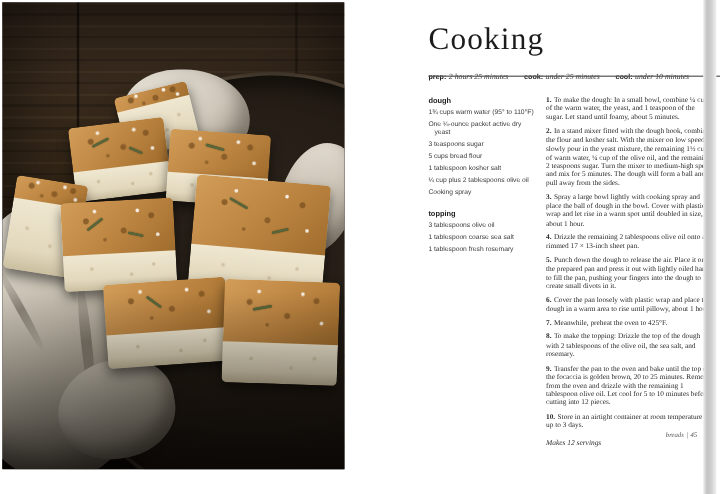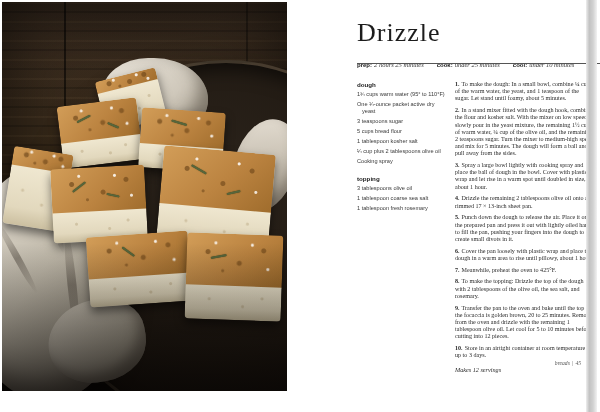--- a/index.html
+++ b/index.html
@@ -187,21 +187,21 @@
       <div class="face top"></div>
       <div class="face side"></div>
       <div class="sprig" style="left:24px;top:22px;width:16px;transform:rotate(-12deg);"></div>
     </div>
 
     <div class="vignette"></div>
   </div>
 
   <div class="page">
 
-    <div class="title">Drizzle</div>
+    <div class="title">Cooking</div>
 
     <div class="meta">
       <span>
         <span class="label">prep:</span><span class="value">2 hours 25 minutes</span>
       </span>
       <span>
         <span class="label">cook:</span><span class="value">under 25 minutes</span>
       </span>
       <span>
         <span class="label">cool:</span><span class="value">under 10 minutes</span>

